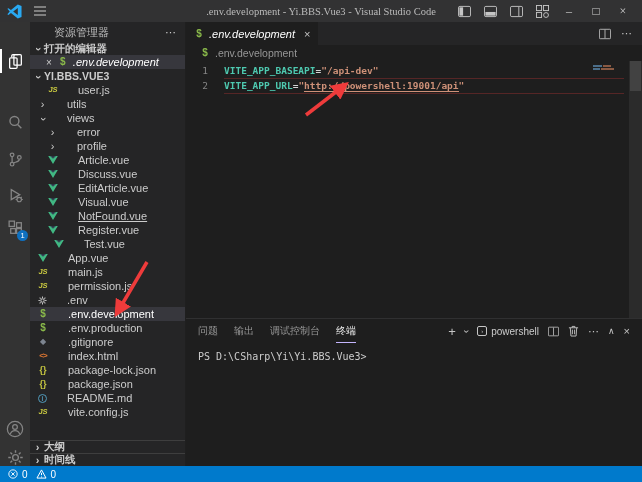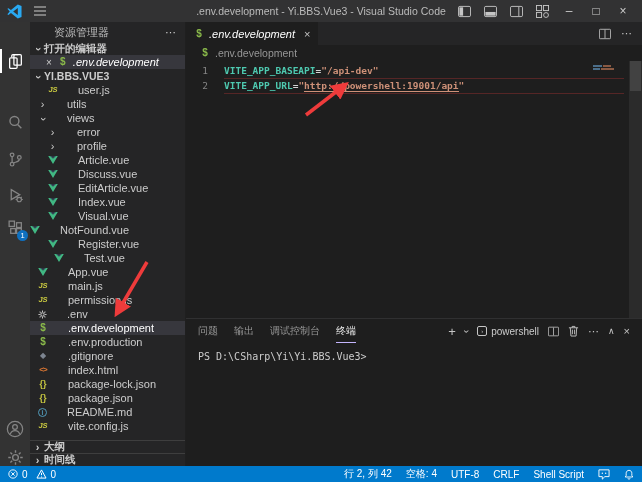--- a/index.html
+++ b/index.html
@@ -1,20 +1,20 @@
 <!DOCTYPE html>
 <html><head>
 <meta charset="utf-8">
 <style>
   * { box-sizing: border-box; margin: 0; padding: 0; }
   html,body { width:642px; height:482px; overflow:hidden; }
   body { font-family:"Liberation Sans",sans-serif; background:#1e1e1e; color:#cccccc; position:relative; }
 
   
-  .titlebar { height:22px; background:#323233; display:flex; align-items:center; position:relative; }
+  .titlebar { height:22px; background:#323233; display:flex; align-items:center; position:relative;font-family:Liberation Serif, serif; }
   .tb-logo { width:15px; height:15px; margin-left:7px; }
   .tb-menu { margin-left:12px; display:flex; align-items:center; }
   .tb-title { position:absolute; left:0; right:0; text-align:center; font-size:10.5px; color:#bbbbbb; pointer-events:none; }
   .tb-right { margin-left:auto; display:flex; align-items:center; gap:13px; padding-right:12px; z-index:2; }
   .tb-right svg { display:block; }
   .winbtn { color:#cccccc; font-size:12px; width:14px; text-align:center; line-height:22px; }
 
   
   .main { display:flex; height:444px; }
 
@@ -248,30 +248,23 @@
             <polygon points="0,0 2.6,0 6,3 9.4,0 12,0 6,10" fill="#41b883"></polygon>
             <polygon points="2.6,0 6,3 9.4,0 7.3,0 6,1.2 4.7,0" fill="#35495e"></polygon>
           </svg>
           <span class="tl">EditArticle.vue</span>
         </div>
         <div class="tree-row" style="padding-left: 18px;">
           <svg class="ic-vue" viewBox="0 0 12 10">
             <polygon points="0,0 2.6,0 6,3 9.4,0 12,0 6,10" fill="#41b883"></polygon>
             <polygon points="2.6,0 6,3 9.4,0 7.3,0 6,1.2 4.7,0" fill="#35495e"></polygon>
           </svg>
-          <span class="tl">Index.vue</span>
-        </div>
-        <div class="tree-row" style="padding-left: 18px;">
-          <svg class="ic-vue" viewBox="0 0 12 10">
-            <polygon points="0,0 2.6,0 6,3 9.4,0 12,0 6,10" fill="#41b883"></polygon>
-            <polygon points="2.6,0 6,3 9.4,0 7.3,0 6,1.2 4.7,0" fill="#35495e"></polygon>
-          </svg>
           <span class="tl">Visual.vue</span>
         </div>
-        <div class="tree-row" style="">
+        <div class="tree-row" style="padding-left: 18px; text-decoration: underline;">
           <svg class="ic-vue" viewBox="0 0 12 10">
             <polygon points="0,0 2.6,0 6,3 9.4,0 12,0 6,10" fill="#41b883"></polygon>
             <polygon points="2.6,0 6,3 9.4,0 7.3,0 6,1.2 4.7,0" fill="#35495e"></polygon>
           </svg>
           <span class="tl">NotFound.vue</span>
         </div>
         <div class="tree-row" style="padding-left: 18px;">
           <svg class="ic-vue" viewBox="0 0 12 10">
             <polygon points="0,0 2.6,0 6,3 9.4,0 12,0 6,10" fill="#41b883"></polygon>
             <polygon points="2.6,0 6,3 9.4,0 7.3,0 6,1.2 4.7,0" fill="#35495e"></polygon>
@@ -445,36 +438,20 @@
         <circle cx="6" cy="6" r="5" fill="none" stroke="#ffffff" stroke-width="1.1"></circle>
         <path d="M4 4l4 4M8 4l-4 4" stroke="#ffffff" stroke-width="1.1"></path>
       </svg>
     <span class="sb-item">0</span>
     <svg width="11" height="10" viewBox="0 0 12 11" style="margin-left:4px">
         <path d="M6 1L11 10H1z" fill="none" stroke="#ffffff" stroke-width="1.1"></path>
         <path d="M6 4.2v2.6M6 8.3v1" stroke="#ffffff" stroke-width="1.1"></path>
       </svg>
     <span class="sb-item">0</span>
   </div>
-  <div class="sb-right">
-    <span class="sb-item">行 2, 列 42</span>
-    <span class="sb-item">空格: 4</span>
-    <span class="sb-item">UTF-8</span>
-    <span class="sb-item">CRLF</span>
-    <span class="sb-item">Shell Script</span>
-    <svg width="12" height="11" viewBox="0 0 14 13">
-        <path d="M1 1h12v8H8l-3 3v-3H1z" fill="none" stroke="#ffffff" stroke-width="1.1"></path>
-        <circle cx="5" cy="5" r="0.8" fill="#ffffff"></circle>
-        <circle cx="9" cy="5" r="0.8" fill="#ffffff"></circle>
-      </svg>
-    <svg width="10" height="11" viewBox="0 0 12 13">
-        <path d="M6 1.5c-2.2 0-3.4 1.6-3.4 3.6v2.6L1.5 9.5h9L9.4 7.7V5.1c0-2-1.2-3.6-3.4-3.6z" fill="none" stroke="#ffffff" stroke-width="1.1"></path>
-        <path d="M4.8 11a1.2 1.2 0 0 0 2.4 0" fill="none" stroke="#ffffff" stroke-width="1.1"></path>
-      </svg>
-  </div>
 </div>
 
 <svg class="arrows" width="642" height="482">
   <defs>
     <marker id="ah" markerWidth="5" markerHeight="5" refX="3.6" refY="2.5" orient="auto">
       <path d="M0,0 L5,2.5 L0,5 z" fill="#ee3b3b"></path>
     </marker>
   </defs>
   <line x1="306" y1="115" x2="345" y2="85" stroke="#ee3b3b" stroke-width="3.5" marker-end="url(#ah)"></line>
   <line x1="147" y1="262" x2="117" y2="313" stroke="#ee3b3b" stroke-width="3.5" marker-end="url(#ah)"></line>

